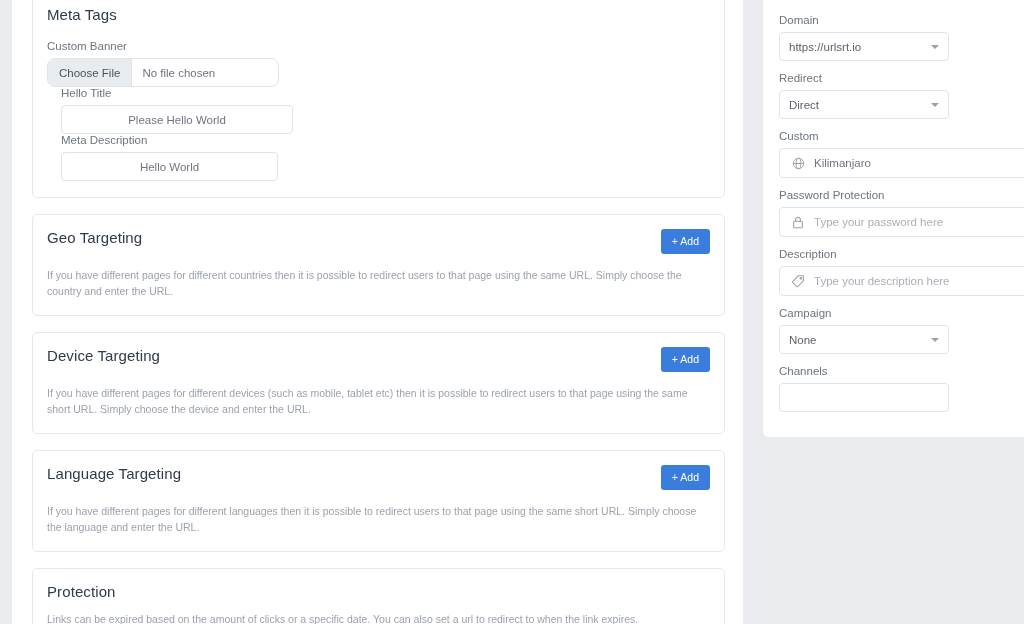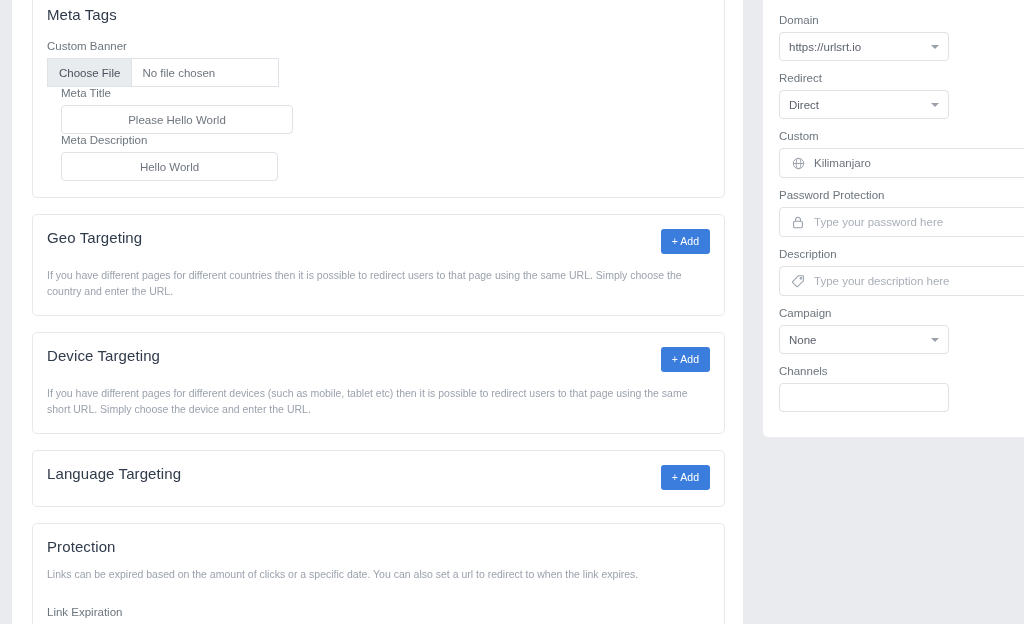--- a/index.html
+++ b/index.html
@@ -69,21 +69,21 @@
   .input .ph { color: #a9afb8; }
   .input-icon { width: 100%; height: 30px; padding-left: 8px; }
   .icon-box {
     width: 20px; display: inline-flex; align-items: center; justify-content: center;
     margin-right: 6px; color: #9aa1ab; flex: 0 0 auto;
   }
 
   
   .file-input {
     display: flex; align-items: stretch; height: 29px;
-    border: 1px solid #dfe2e7; border-radius: 0; overflow: hidden;
+    border: 1px solid #dfe2e7; border-radius: 8px; overflow: hidden;
     background: #fff;
   }
   .file-btn {
     background: #e9ecef; color: #4a525c; font-size: 11.5px;
     display: flex; align-items: center; padding: 0 11px;
     border-right: 1px solid #dfe2e7; cursor: pointer;
   }
   .file-name {
     display: flex; align-items: center; padding: 0 10px;
     font-size: 11.5px; color: #6f757e;
@@ -152,21 +152,21 @@
           <div class="card-title">Meta Tags</div>
           <div class="meta-grid" style="margin-top:17px;flex-direction:column;">
             <div class="meta-col-1">
               <span class="fld-label">Custom Banner</span>
               <div class="file-input">
                 <div class="file-btn">Choose File</div>
                 <div class="file-name">No file chosen</div>
               </div>
             </div>
             <div class="meta-col-2">
-              <span class="fld-label">Meta Title</span>
+              <span class="fld-label">Hello Title</span>
               <div class="input">
                 <span style="color:#6f757e;">Please Hello World</span>
               </div>
             </div>
             <div class="meta-col-3">
               <span class="fld-label">Meta Description</span>
               <div class="input">
                 <span style="color:#6f757e;">Hello World</span>
               </div>
             </div>
@@ -193,20 +193,21 @@
           <div class="card-desc">If you have different pages for different devices (such as mobile, tablet etc) then it is possible to redirect users to that page using the same short URL. Simply choose the device and enter the URL.</div>
         </div>
       </div>
 
       <div class="card">
         <div class="card-body">
           <div class="card-head-row">
             <div class="card-title">Language Targeting</div>
             <button class="btn-add">+ Add</button>
           </div>
+          <div class="card-desc">If you have different pages for different languages then it is possible to redirect users to that page using the same short URL. Simply choose the language and enter the URL.</div>
         </div>
       </div>
 
       <div class="card">
         <div class="card-body" style="padding-bottom:22px;">
           <div class="card-title">Protection</div>
           <div class="card-desc" style="margin-top:11px;">Links can be expired based on the amount of clicks or a specific date. You can also set a url to redirect to when the link expires.</div>
 
           <div style="margin-top:20px;">
             <span class="sub-label">Link Expiration</span>

